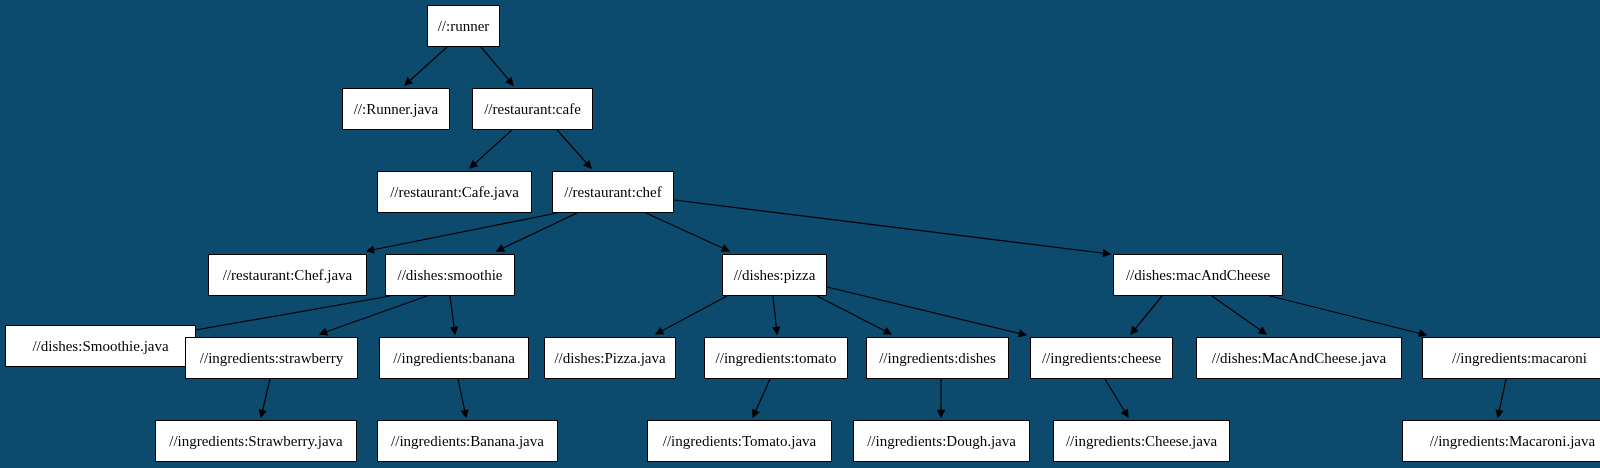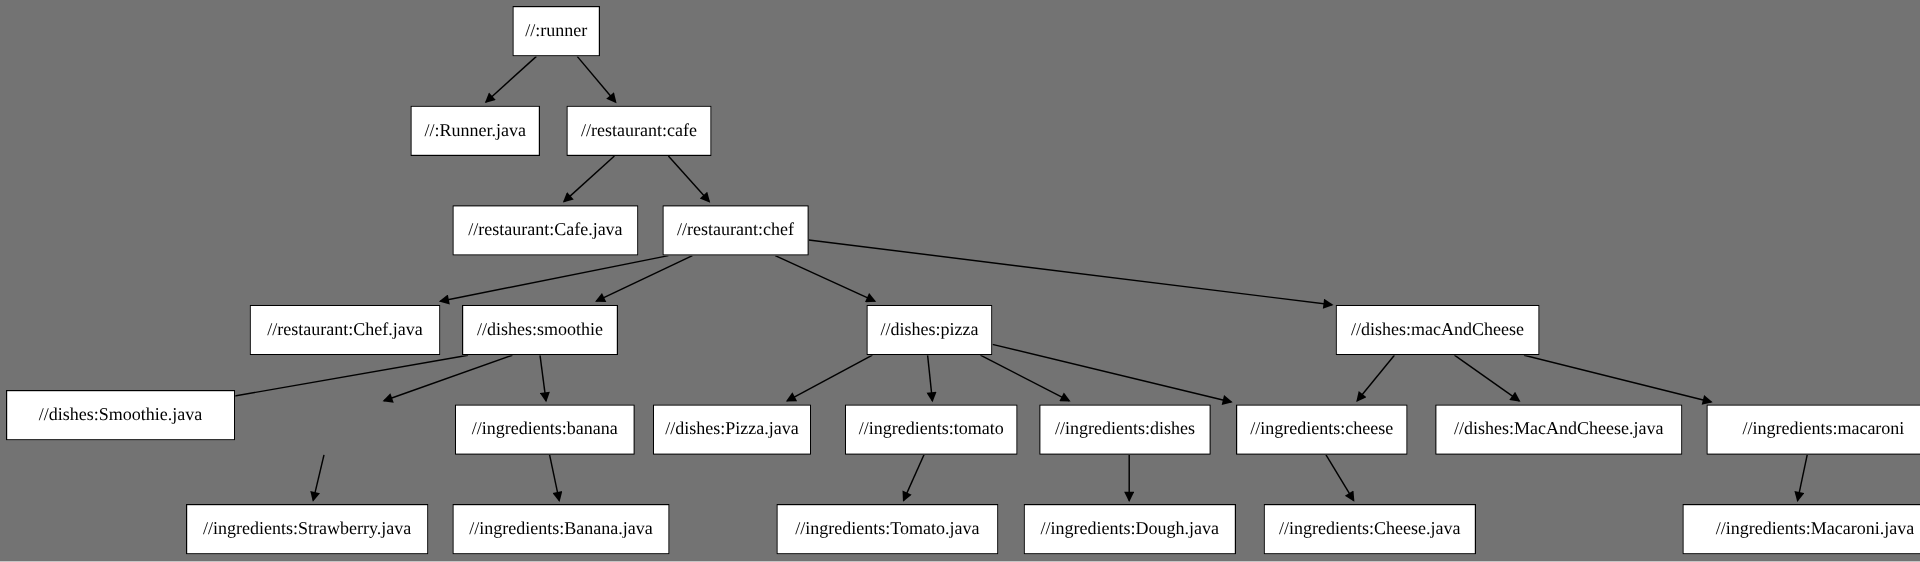--- a/index.html
+++ b/index.html
@@ -4,21 +4,21 @@
 <style>
   html, body {
     margin: 0;
     padding: 0;
     background: #ffffff;
   }
   .canvas {
     position: relative;
     width: 1600px;
     height: 468px;
-    background: #737373;
+    background: #0c4a6e;
     font-family: "Liberation Serif", "DejaVu Serif", serif;
     overflow: hidden;
   }
   .edges-layer {
     position: absolute;
     left: 0;
     top: 0;
     width: 1600px;
     height: 468px;
   }
@@ -103,20 +103,23 @@
     </div>
   <div class="node" style="left:722px; top:254px; width:105px">
       <span>//dishes:pizza</span>
     </div>
   <div class="node" style="left:1113px; top:254px; width:170px">
       <span>//dishes:macAndCheese</span>
     </div>
   <div class="node" style="left:5px;   top:325px; width:191px">
       <span>//dishes:Smoothie.java</span>
     </div>
+  <div class="node" style="left:185px; top:337px; width:173px">
+      <span>//ingredients:strawberry</span>
+    </div>
   <div class="node" style="left:379px; top:337px; width:150px">
       <span>//ingredients:banana</span>
     </div>
   <div class="node" style="left:544px; top:337px; width:132px">
       <span>//dishes:Pizza.java</span>
     </div>
   <div class="node" style="left:704px; top:337px; width:144px">
       <span>//ingredients:tomato</span>
     </div>
   <div class="node" style="left:866px; top:337px; width:143px">

